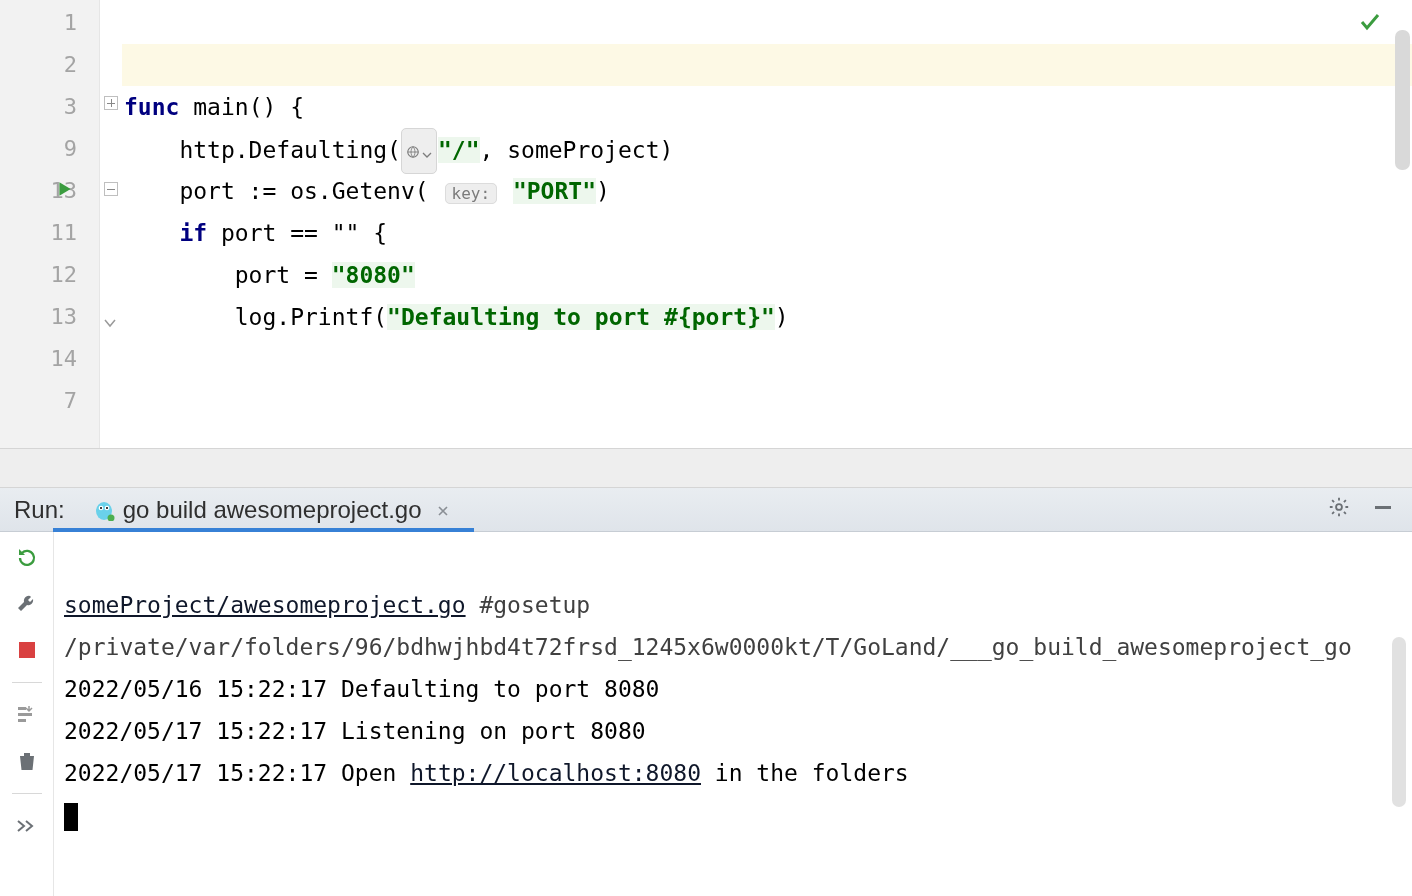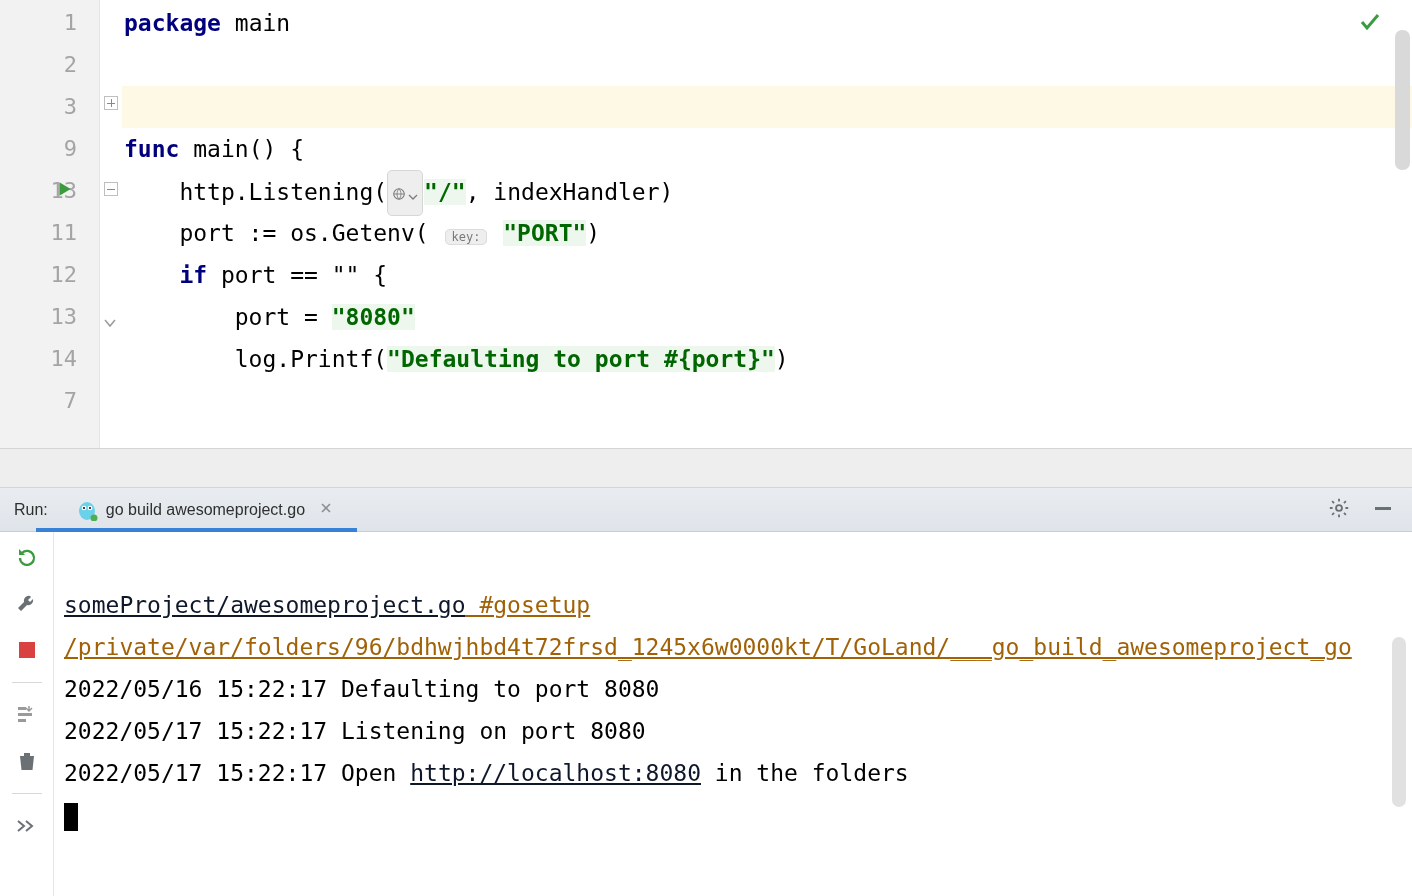--- a/index.html
+++ b/index.html
@@ -59,21 +59,21 @@
   white-space: pre;
   padding-left: 2px;
   font-size: 23px;
 }
 .hl-row { background: #fdf9e5; }
 .kw { color: #00007f; font-weight: bold; }
 .ident { color: #000000; }
 .str { color: #006600; background: #edf7ed; font-weight: bold; }
 .str-hl { color: #006600; background: #edf7ed; font-weight: bold; }
 .fold-box { background: #e4ebe4; color: #5a5a5a; padding: 0 4px; }
-.hint { color: #7a7a7a; background: #eeeeee; border: 1px solid #dcdcdc; border-radius: 5px; padding: 0 6px; font-size: 12px; margin: 0 2px; }
+.hint { color: #7a7a7a; background: #eeeeee; border: 1px solid #dcdcdc; border-radius: 5px; padding: 0 6px; font-size: 16px; margin: 0 2px; }
 .icon-inline { display: inline-block; vertical-align: middle; background: #eeeeee; border: 1px solid #d6d6d6; border-radius: 5px; padding: 1px 4px; margin-right: 1px; }
 .check-icon { position: absolute; top: 10px; right: 30px; }
 .fold-handle {
   position: absolute;
   left: 4px;
   width: 14px;
   height: 14px;
   background: #ffffff;
   border: 1px solid #bfbfbf;
   cursor: pointer;
@@ -107,21 +107,21 @@
   border-top: 1px solid #d5d5d5;
   border-bottom: 1px solid #d5d5d5;
 }
 .run-header {
   height: 44px;
   background: linear-gradient(#e9edf1, #dfe4ea);
   border-bottom: 1px solid #c7cdd4;
   display: flex;
   align-items: center;
   font-family: -apple-system, "Segoe UI", sans-serif;
-  font-size: 16px;
+  font-size: 24px;
   color: #2f2f2f;
   position: relative;
 }
 .run-label { padding: 0 14px 0 14px; }
 .run-tab {
   display: flex;
   align-items: center;
   height: 100%;
   padding: 0 14px;
   position: relative;
@@ -159,21 +159,21 @@
   padding: 10px 10px;
   font-family: "Menlo", "Consolas", monospace;
   font-size: 23px;
   line-height: 42px;
   white-space: pre-wrap;
   word-break: break-all;
   color: #000000;
   position: relative;
 }
 .link { color: #0f172a; text-decoration: underline; cursor: pointer; }
-.blue { color: #a16207; text-decoration: underline; }
+.blue { color: #404040; }
 .cursor-blk { display: inline-block; width: 14px; height: 28px; background: #000; vertical-align: middle; }
 .run-scrollbar {
   position: absolute;
   right: 6px; top: 105px;
   width: 14px; height: 170px;
   background: #e1e1e1; border-radius: 7px;
 }
 .gopher-icon {
   width: 22px; height: 22px; margin-right: 8px;
   position: relative;
@@ -205,30 +205,29 @@
   <div class="foldcol">
     <div class="fold-handle plus" style="top:96px;"></div>
     <div class="fold-handle minus" style="top:182px;"></div>
     <span class="fold-down" style="top:310px;">
       <svg width="14" height="14" viewBox="0 0 14 14">
           <path d="M2 4 L7 10 L12 4" fill="none" stroke="#9a9a9a" stroke-width="1.5"></path>
         </svg>
     </span>
   </div>
   <div class="code-area">
-    <div class="code-line"><span class="kw">package</span><span class="ident"> main</span></div>
     <div class="code-line"></div>
     <div class="code-line hl-row"></div>
     <div class="code-line"><span class="kw">func</span><span class="ident"> main() {</span></div>
-    <div class="code-line"><span class="ident">    http.Listening(</span><span class="icon-inline"><svg width="14" height="14" viewBox="0 0 16 16">
+    <div class="code-line"><span class="ident">    http.Defaulting(</span><span class="icon-inline"><svg width="14" height="14" viewBox="0 0 16 16">
             <circle cx="8" cy="8" r="6" fill="none" stroke="#7c7c7c" stroke-width="1.3"></circle>
             <path d="M2 8 H14 M8 2 C5 5 5 11 8 14 M8 2 C11 5 11 11 8 14" fill="none" stroke="#7c7c7c" stroke-width="1"></path>
           </svg><svg width="10" height="8" viewBox="0 0 10 8" style="margin-left:2px;">
             <path d="M1 2 L5 6 L9 2" fill="none" stroke="#7c7c7c" stroke-width="1.3"></path>
-          </svg></span><span class="str">"/"</span><span class="ident">, indexHandler)</span></div>
+          </svg></span><span class="str">"/"</span><span class="ident">, someProject)</span></div>
     <div class="code-line"><span class="ident">    port := os.Getenv(</span> <span class="hint">key:</span> <span class="str">"PORT"</span><span class="ident">)</span></div>
     <div class="code-line">    <span class="kw">if</span><span class="ident"> port == "" {</span></div>
     <div class="code-line"><span class="ident">        port = </span><span class="str">"8080"</span></div>
     <div class="code-line"><span class="ident">        log.Printf(</span><span class="str-hl">"Defaulting to port #{port}"</span><span class="ident">)</span></div>
 
     <span class="check-icon">
       <svg width="24" height="24" viewBox="0 0 24 24">
           <path d="M4 12 L9 18 L20 5" fill="none" stroke="#3b9c3f" stroke-width="3"></path>
         </svg>
     </span>

